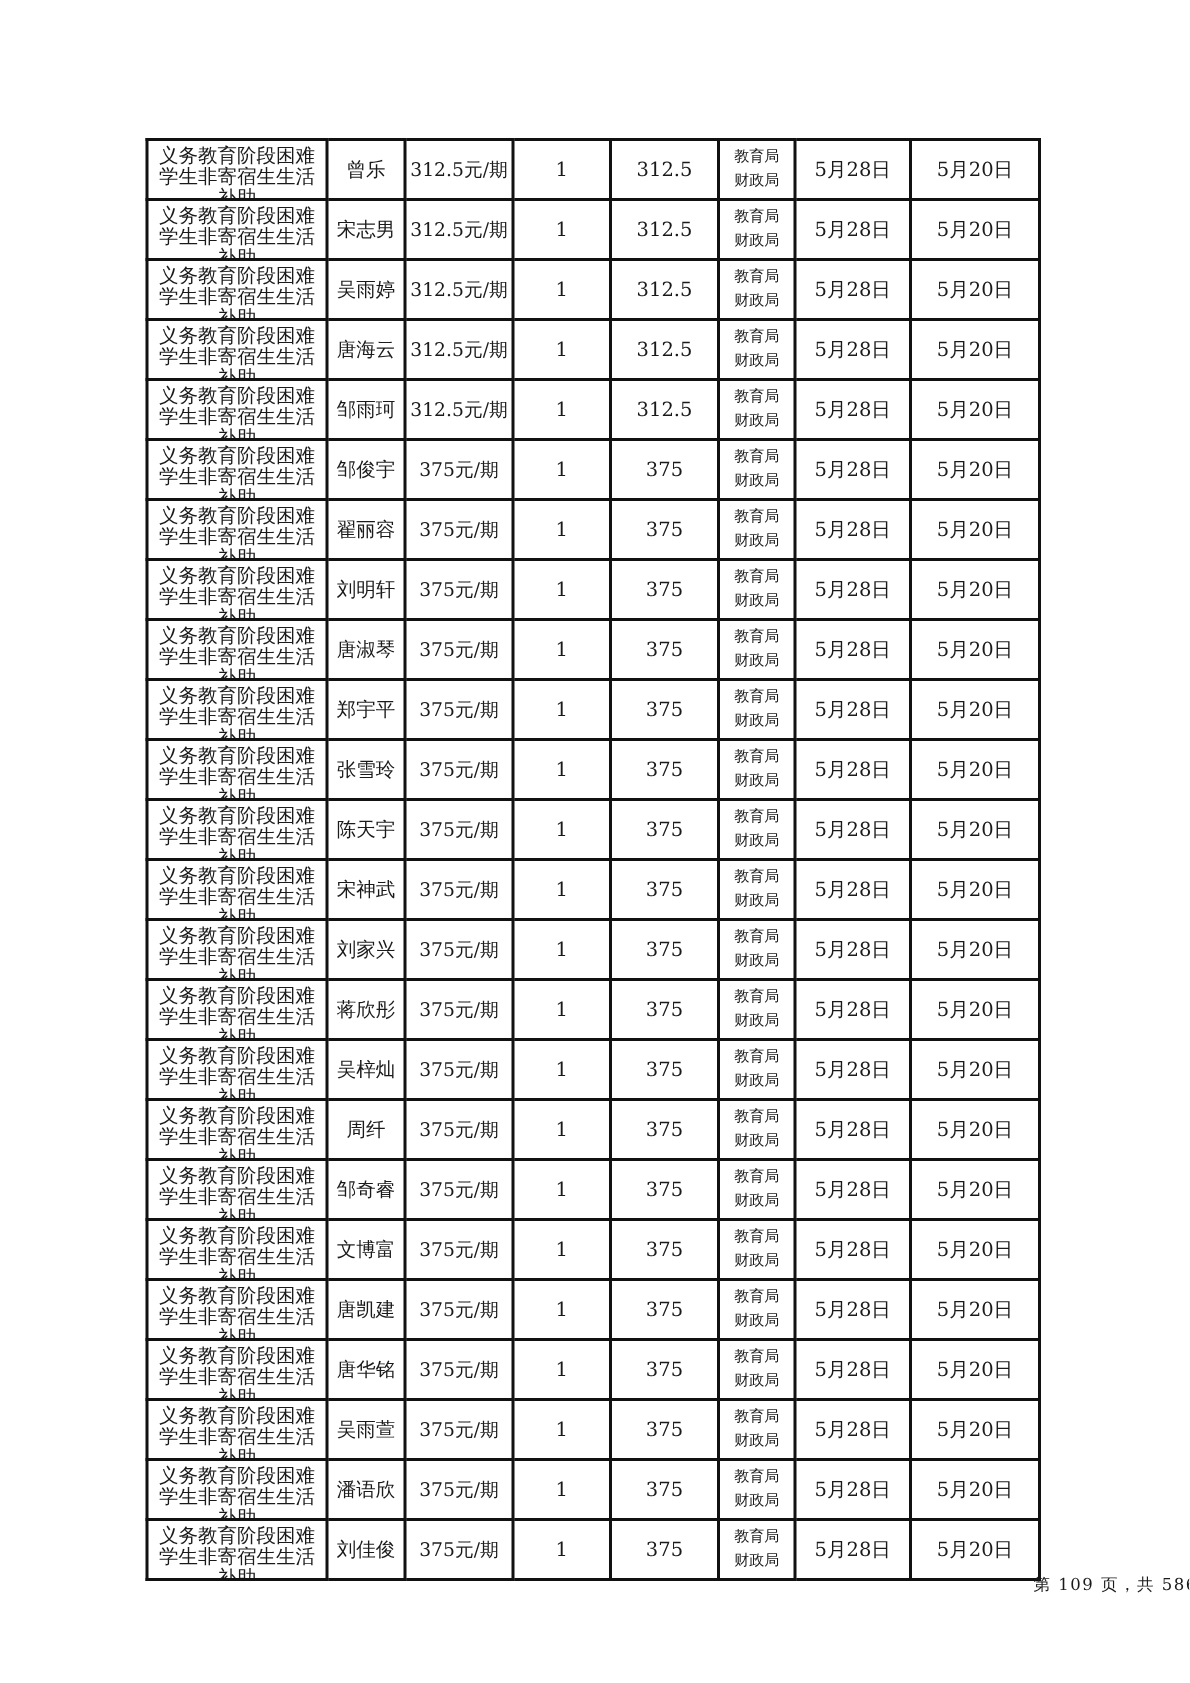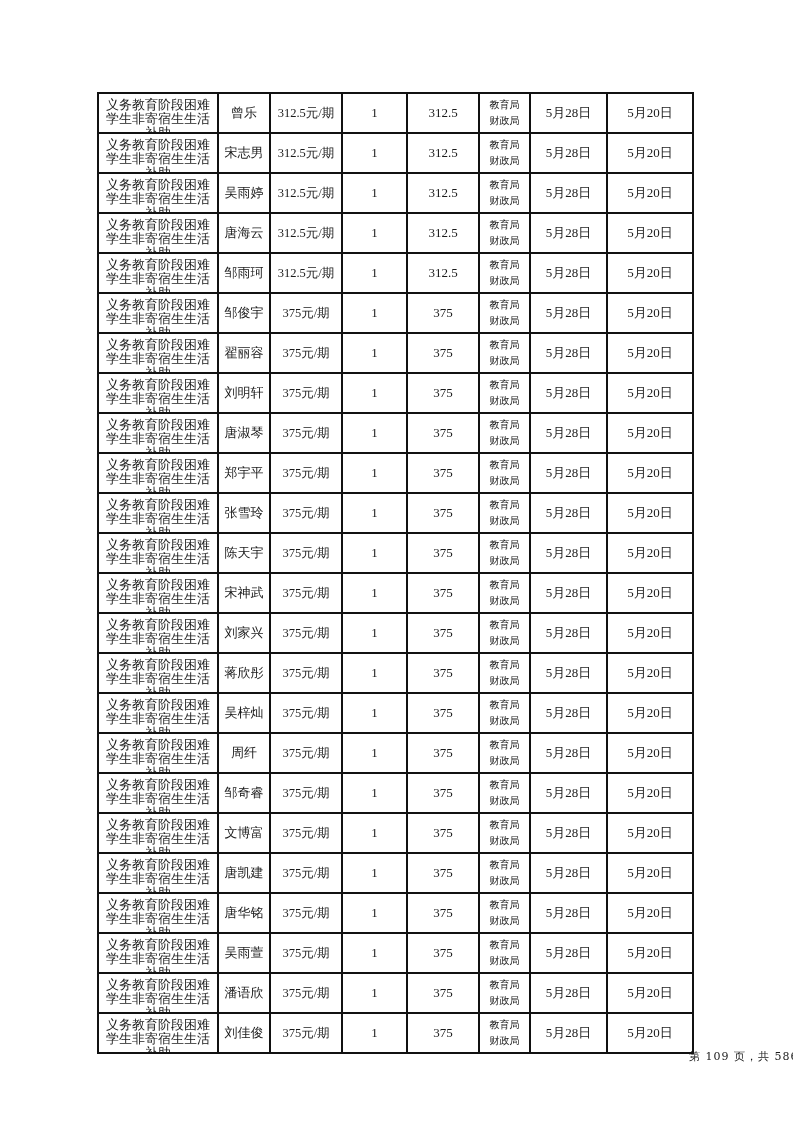--- a/index.html
+++ b/index.html
@@ -21,21 +21,21 @@
     table-layout: fixed;
     font-size: 13px;
   }
   table.grid td {
     border: 2px solid #111111;
     text-align: center;
     vertical-align: middle;
     padding: 0;
     overflow: hidden;
   }
-  table.grid tr { height: 38px; font-family: Liberation Serif, serif; }
+  table.grid tr { height: 38px; }
   td.cat { vertical-align: top; }
   .catwrap {
     height: 34px;
     overflow: hidden;
     padding: 4px 4px 0 4px;
     line-height: 14px;
     font-size: 13px;
     text-align: center;
     white-space: nowrap;
   }

